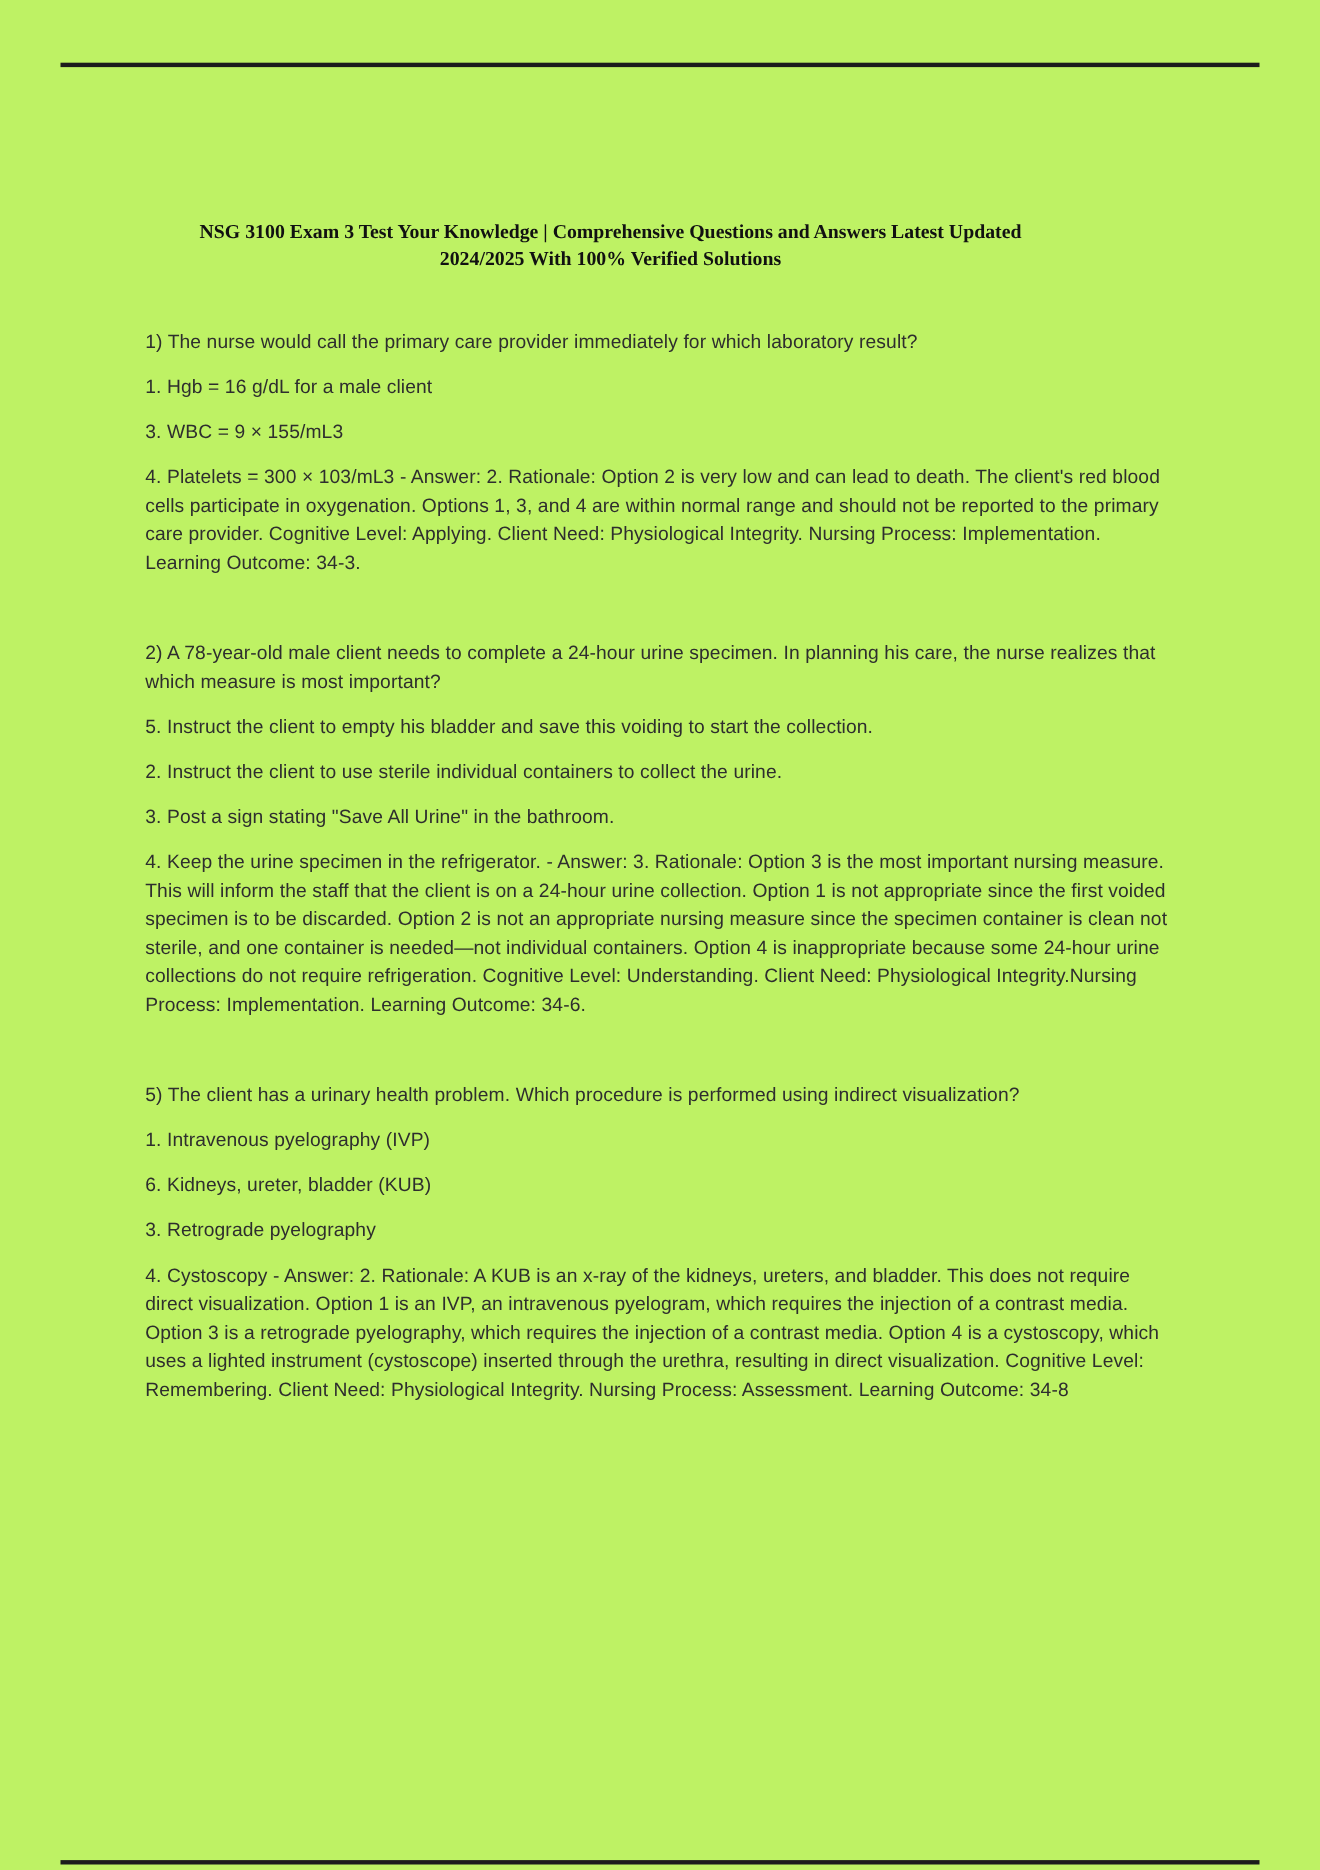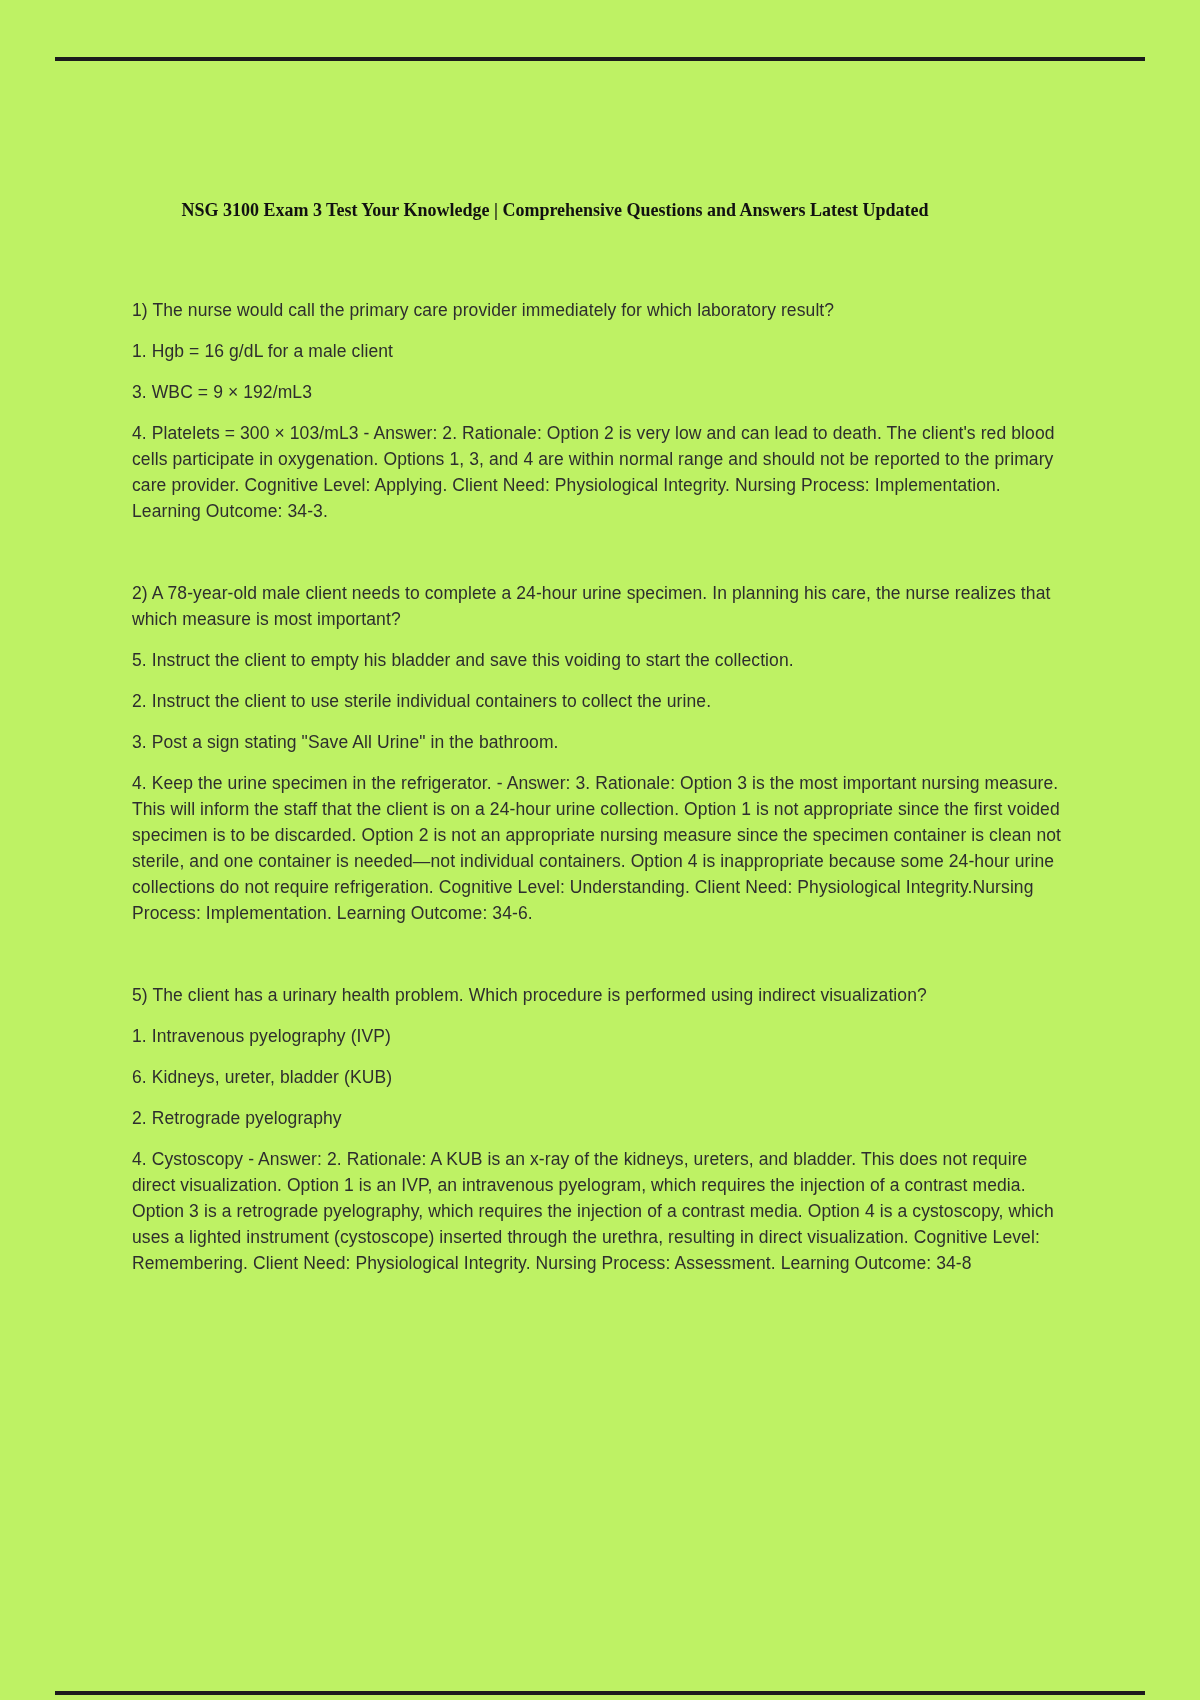--- a/index.html
+++ b/index.html
@@ -49,44 +49,45 @@
 </style>
 </head>
 <body>
 
 <div class="page">
 
   <div class="rule top"></div>
 
   <div class="title-block">
     <div>NSG 3100 Exam 3 Test Your Knowledge | Comprehensive Questions and Answers Latest Updated</div>
+    <div>2024/2025 With 100% Verified Solutions</div>
   </div>
 
   <div class="content">
 
     <section>
       <p class="question">1) The nurse would call the primary care provider immediately for which laboratory result?</p>
       <p class="option">1. Hgb = 16 g/dL for a male client</p>
-      <p class="option">3. WBC = 9 × 192/mL3</p>
+      <p class="option">3. WBC = 9 × 155/mL3</p>
       <p class="answer">4. Platelets = 300 × 103/mL3 - Answer: 2. Rationale: Option 2 is very low and can lead to death. The client's red blood cells participate in oxygenation. Options 1, 3, and 4 are within normal range and should not be reported to the primary care provider. Cognitive Level: Applying. Client Need: Physiological Integrity. Nursing Process: Implementation. Learning Outcome: 34-3.</p>
     </section>
 
     <section>
       <p class="question">2) A 78-year-old male client needs to complete a 24-hour urine specimen. In planning his care, the nurse realizes that which measure is most important?</p>
       <p class="option">5. Instruct the client to empty his bladder and save this voiding to start the collection.</p>
       <p class="option">2. Instruct the client to use sterile individual containers to collect the urine.</p>
       <p class="option">3. Post a sign stating "Save All Urine" in the bathroom.</p>
       <p class="answer">4. Keep the urine specimen in the refrigerator. - Answer: 3. Rationale: Option 3 is the most important nursing measure. This will inform the staff that the client is on a 24-hour urine collection. Option 1 is not appropriate since the first voided specimen is to be discarded. Option 2 is not an appropriate nursing measure since the specimen container is clean not sterile, and one container is needed—not individual containers. Option 4 is inappropriate because some 24-hour urine collections do not require refrigeration. Cognitive Level: Understanding. Client Need: Physiological Integrity.Nursing Process: Implementation. Learning Outcome: 34-6.</p>
     </section>
 
     <section>
       <p class="question">5) The client has a urinary health problem. Which procedure is performed using indirect visualization?</p>
       <p class="option">1. Intravenous pyelography (IVP)</p>
       <p class="option">6. Kidneys, ureter, bladder (KUB)</p>
-      <p class="option">2. Retrograde pyelography</p>
+      <p class="option">3. Retrograde pyelography</p>
       <p class="answer">4. Cystoscopy - Answer: 2. Rationale: A KUB is an x-ray of the kidneys, ureters, and bladder. This does not require direct visualization. Option 1 is an IVP, an intravenous pyelogram, which requires the injection of a contrast media. Option 3 is a retrograde pyelography, which requires the injection of a contrast media. Option 4 is a cystoscopy, which uses a lighted instrument (cystoscope) inserted through the urethra, resulting in direct visualization. Cognitive Level: Remembering. Client Need: Physiological Integrity. Nursing Process: Assessment. Learning Outcome: 34-8</p>
     </section>
 
   </div>
 
   <div class="rule bottom"></div>
 
 </div>
 
 </body></html>

